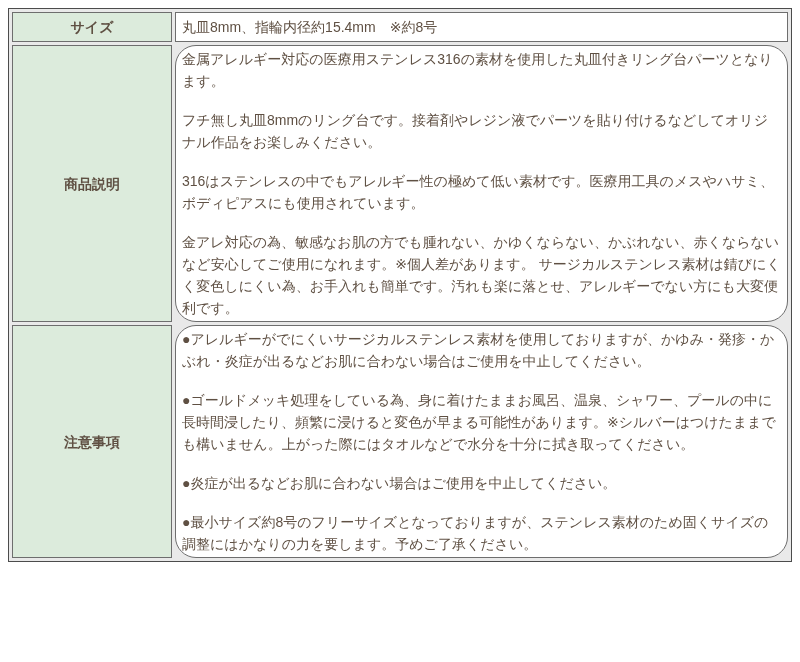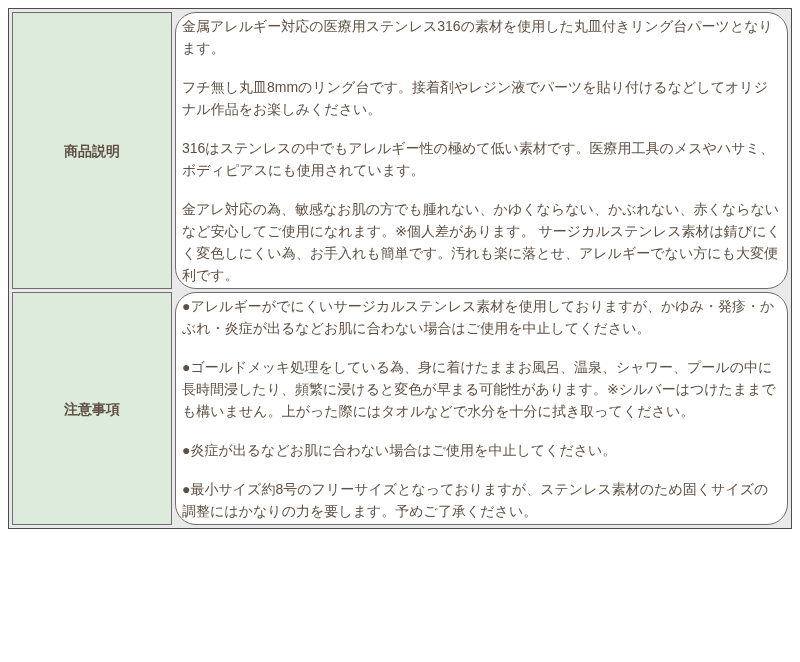--- a/index.html
+++ b/index.html
@@ -56,20 +56,26 @@
     margin-bottom: 0;
   }
 </style>
 </head>
 <body>
 
 <div class="page">
   <table class="spec-table">
     <tbody>
       <tr>
+        <th>サイズ</th>
+        <td>
+            <p>丸皿8mm、指輪内径約15.4mm　※約8号</p>
+          </td>
+      </tr>
+      <tr>
         <th>商品説明</th>
         <td class="multi">
             <p>金属アレルギー対応の医療用ステンレス316の素材を使用した丸皿付きリング台パーツとなります。</p>
             <p>フチ無し丸皿8mmのリング台です。接着剤やレジン液でパーツを貼り付けるなどしてオリジナル作品をお楽しみください。</p>
             <p>316はステンレスの中でもアレルギー性の極めて低い素材です。医療用工具のメスやハサミ、ボディピアスにも使用されています。</p>
             <p>金アレ対応の為、敏感なお肌の方でも腫れない、かゆくならない、かぶれない、赤くならないなど安心してご使用になれます。※個人差があります。 サージカルステンレス素材は錆びにくく変色しにくい為、お手入れも簡単です。汚れも楽に落とせ、アレルギーでない方にも大変便利です。</p>
           </td>
       </tr>
       <tr>
         <th>注意事項</th>

